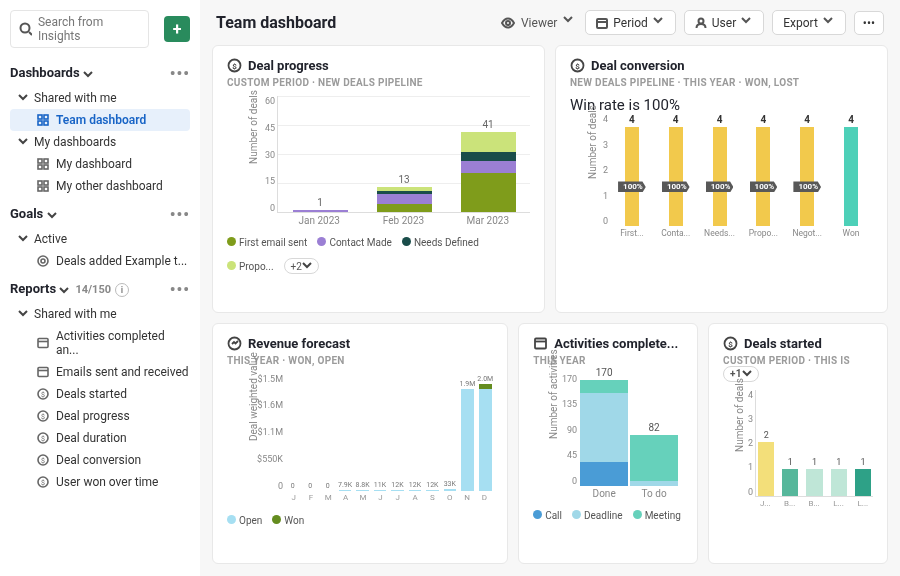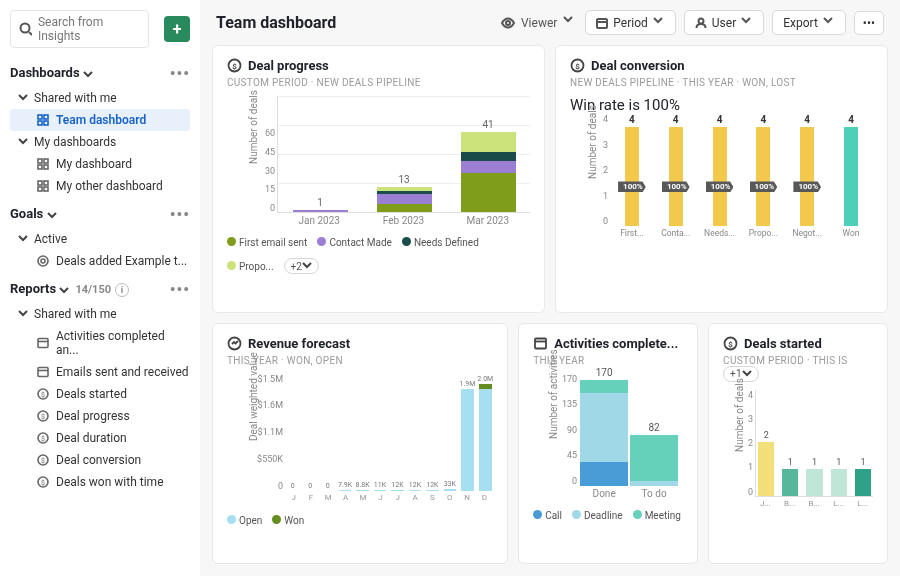--- a/index.html
+++ b/index.html
@@ -26,29 +26,29 @@
   .title{font-size:16px;font-weight:700;flex:1;}
   .btn{display:inline-flex;align-items:center;gap:5px;border:1px solid #d8d8d8;border-radius:5px;background:#fff;padding:4px 10px;font-size:12px;cursor:pointer;color:#333;}
   .btn.icon-only{padding:4px 8px;}
   .btn svg{width:12px;height:12px;fill:none;stroke:#555;stroke-width:2;}
   .viewer{display:flex;align-items:center;gap:6px;color:#555;cursor:pointer;}
   .viewer svg{width:14px;height:14px;stroke:#555;fill:none;stroke-width:2;}
   .cards{flex:1;overflow:auto;padding:0 12px 12px;display:grid;grid-template-columns:1fr 1fr;gap:10px;}
   .card{background:#fff;border:1px solid #e8e8e8;border-radius:6px;padding:12px 14px 8px;display:flex;flex-direction:column;position:relative;}
   .card-h{display:flex;align-items:center;gap:6px;font-weight:700;font-size:13px;}
   .card-h svg{width:15px;height:15px;fill:none;stroke:#444;stroke-width:1.8;}
-  .subtitle{color:#9b9b9b;font-size:10px;text-transform:uppercase;letter-spacing:.3px;margin:4px 0 8px;font-weight:400;}
+  .subtitle{color:#9b9b9b;font-size:10px;text-transform:uppercase;letter-spacing:.3px;margin:4px 0 8px;font-weight:700;}
   .chip{display:inline-flex;align-items:center;border:1px solid #d8d8d8;border-radius:10px;padding:1px 6px;font-size:10px;color:#555;}
   .legend{display:flex;flex-wrap:wrap;gap:10px;font-size:10px;color:#555;align-items:center;margin-top:6px;}
   .legend .sw{width:9px;height:9px;border-radius:50%;display:inline-block;margin-right:3px;}
   .row-bottom{display:grid;grid-template-columns:1.35fr .82fr .82fr;gap:10px;grid-column:1/3;}
   .ylab{position:absolute;left:-2px;top:50%;transform:translateY(-50%) rotate(-90deg);font-size:10px;color:#888;transform-origin:left center;white-space:nowrap;}
   
   .chart1{position:relative;height:135px;margin-left:28px;}
-  .c1-yaxis{position:absolute;left:0;top:0;bottom:18px;width:20px;font-size:9px;color:#888;display:flex;flex-direction:column;justify-content:space-between;align-items:flex-end;margin-top:32px;}
+  .c1-yaxis{position:absolute;left:0;top:0;bottom:18px;width:20px;font-size:9px;color:#888;display:flex;flex-direction:column;justify-content:space-between;align-items:flex-end;}
   .c1-plot{position:absolute;left:22px;right:0;top:0;bottom:18px;border-left:1px solid #ddd;border-bottom:1px solid #ddd;}
   .c1-grids{position:absolute;inset:0;}
   .c1-grids div{position:absolute;left:0;right:0;border-top:1px solid #eee;}
   .c1-bars{position:absolute;inset:0;display:flex;}
   .c1-col{flex:1;display:flex;flex-direction:column;justify-content:flex-end;align-items:center;}
   .c1-stack{width:55px;display:flex;flex-direction:column-reverse;}
   .c1-stack div{width:100%;}
   .c1-xaxis{position:absolute;left:22px;right:0;bottom:0;height:16px;display:flex;}
   .c1-xaxis span{flex:1;text-align:center;font-size:10px;color:#888;}
   .c1-label{font-size:10px;color:#666;margin-bottom:2px;}
@@ -226,21 +226,21 @@
             <circle cx="7" cy="7" r="5"></circle>
             <text x="7" y="9.5" font-size="7" text-anchor="middle" fill="#666" stroke="none">$</text>
           </svg>
           <span>Deal conversion</span>
         </div>
         <div class="sb-node sb-leaf">
           <svg class="ico">
             <circle cx="7" cy="7" r="5"></circle>
             <text x="7" y="9.5" font-size="7" text-anchor="middle" fill="#666" stroke="none">$</text>
           </svg>
-          <span>Deals won with time</span>
+          <span>User won over time</span>
         </div>
       </div>
   </aside>
 
   <div class="main">
     <div class="topbar">
       <div class="title">Team dashboard</div>
       <div class="viewer">
         <svg>
             <path d="M1 7s2.5-4.5 6-4.5S13 7 13 7s-2.5 4.5-6 4.5S1 7 1 7z"></path>

